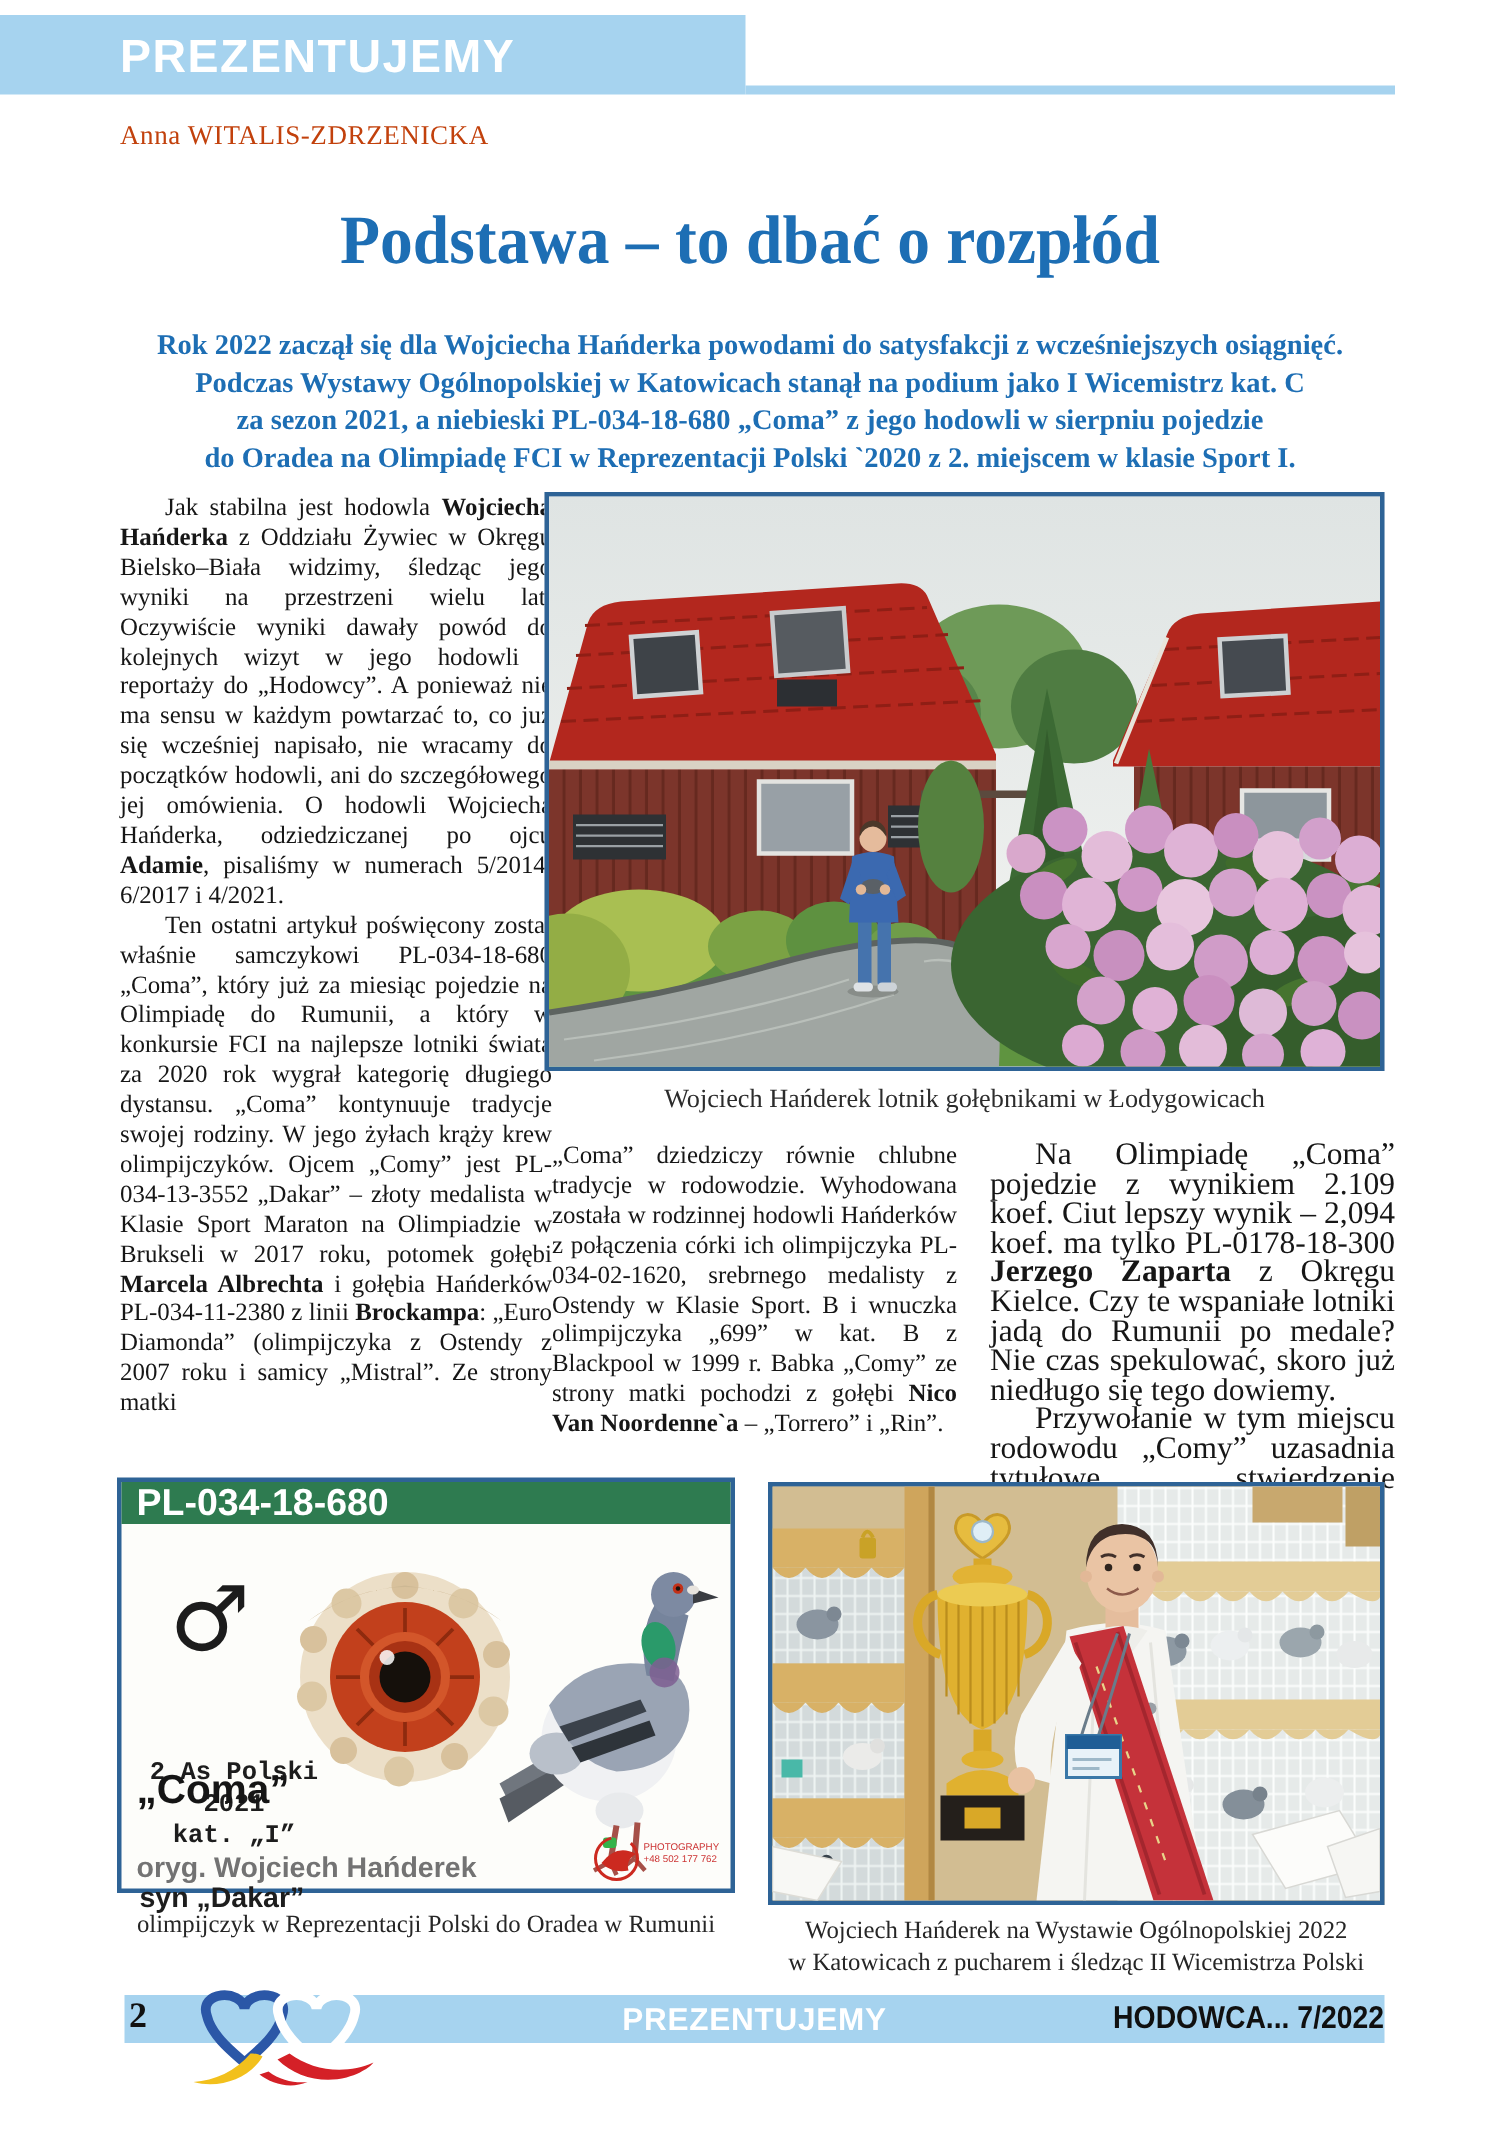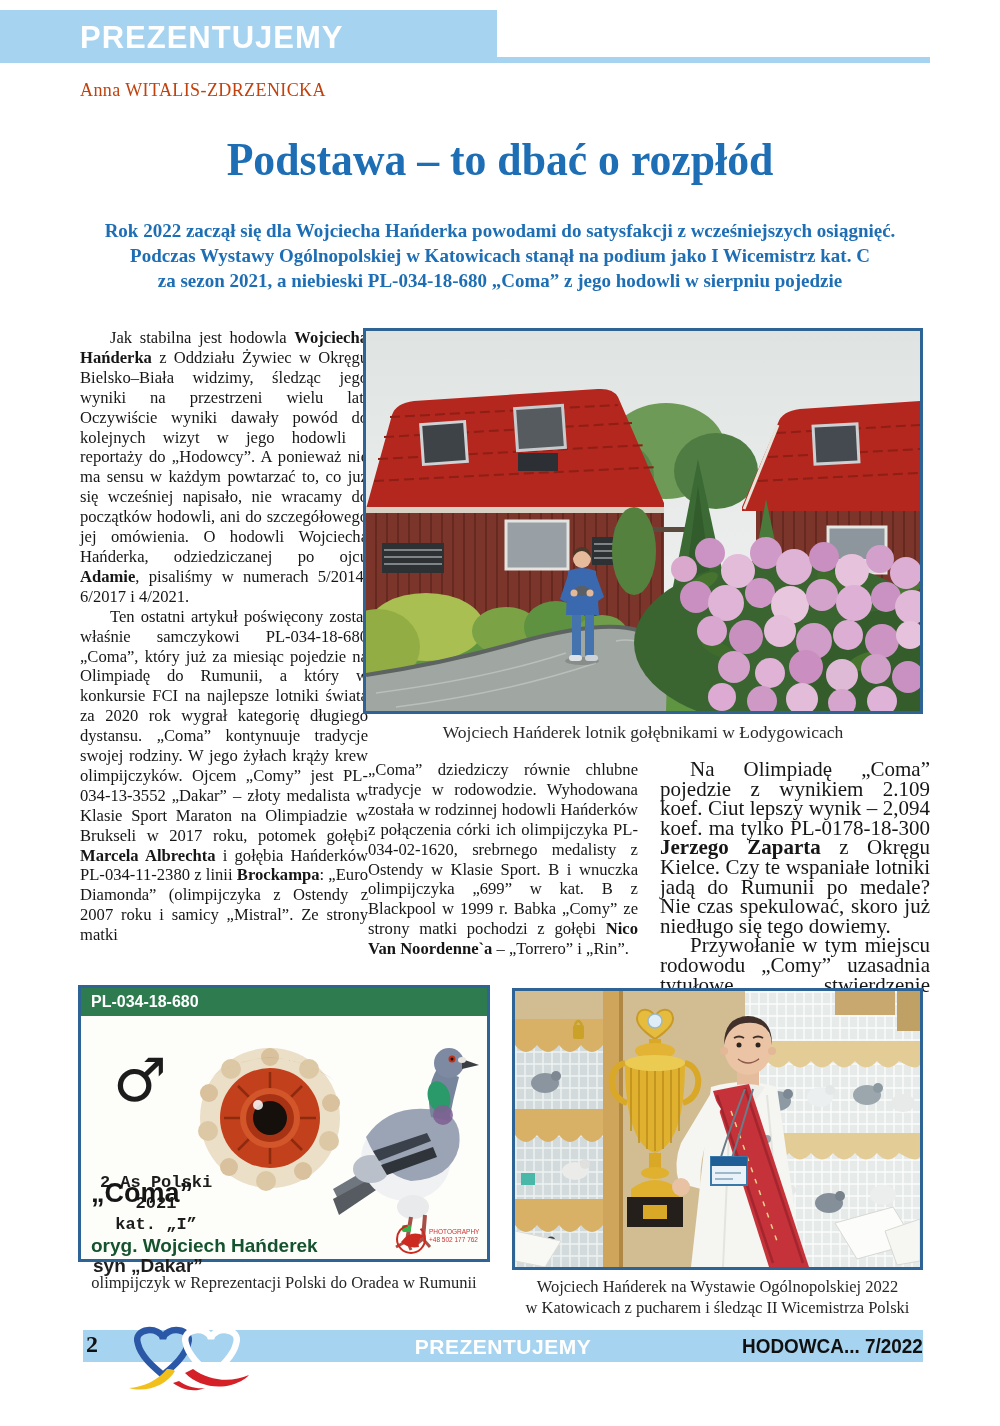--- a/index.html
+++ b/index.html
@@ -30,32 +30,32 @@
   .main-photo{position:absolute;left:363px;top:328px;width:560px;height:386px;
         border:3px solid #2e6396;box-sizing:border-box;background:#e9ecea;}
   .main-photo svg{display:block;width:100%;height:100%;}
   .main-caption{position:absolute;left:363px;top:722px;width:560px;text-align:center;
         font-size:17.5px;color:#2c2c2c;}
 
   
   .pigeon-card{position:absolute;left:78px;top:985px;width:412px;height:277px;
         border:3px solid #2e6396;box-sizing:border-box;background:#fdfdfa;}
   .card-header{height:28px;background:#2e7b50;color:#ffffff;font-family:"Liberation Sans",sans-serif;
-        font-weight:bold;font-size:16px;line-height:28px;padding-left:10px;}
+        font-weight:bold;font-size:25px;line-height:28px;padding-left:10px;}
   .card-art{position:absolute;left:0;top:31px;width:406px;height:239px;}
   .sex-symbol{position:absolute;left:32px;top:62px;font-family:"DejaVu Sans",sans-serif;
         font-size:60px;line-height:60px;color:#1c1c1c;}
   .award-block{position:absolute;left:6px;top:152px;width:138px;text-align:center;
         font-family:Liberation Mono, monospace;font-weight:bold;font-size:17px;line-height:21px;color:#1d1d1d;margin-top:32px;}
   .pigeon-name{position:absolute;left:10px;top:190px;font-family:"Liberation Sans",sans-serif;
         font-weight:bold;font-size:27px;color:#151515;}
   .parent-line{position:absolute;left:12px;top:224px;font-family:"Liberation Sans",sans-serif;
         font-weight:bold;font-size:19px;color:#1d1d1d;margin-top:43px;}
   .origin-line{position:absolute;left:10px;top:247px;font-family:"Liberation Sans",sans-serif;
-        font-weight:bold;font-size:19px;color:#14532d;}
+        font-weight:bold;font-size:19px;color:#737373;}
   .photo-credit{position:absolute;left:348px;top:240px;width:60px;font-family:"Liberation Sans",sans-serif;
         font-size:6.5px;line-height:8px;color:#cc3333;}
   .card-caption{position:absolute;left:62px;top:1272px;width:444px;text-align:center;
         font-size:16.5px;line-height:21px;color:#262626;}
 
   
   .trophy-photo{position:absolute;left:512px;top:988px;width:411px;height:282px;
         border:3px solid #2e6396;box-sizing:border-box;background:#d6c49b;}
   .trophy-photo svg{display:block;width:100%;height:100%;}
   .trophy-caption{position:absolute;left:505px;top:1276px;width:425px;text-align:center;
@@ -79,20 +79,21 @@
   <div class="banner-line"></div>
   <div class="banner-label">PREZENTUJEMY</div>
   <div class="author">Anna WITALIS-ZDRZENICKA</div>
 
   <div class="title">Podstawa – to dbać o rozpłód</div>
 
   <div class="lead">
     <div>Rok 2022 zaczął się dla Wojciecha Hańderka powodami do satysfakcji z wcześniejszych osiągnięć.</div>
     <div>Podczas Wystawy Ogólnopolskiej w Katowicach stanął na podium jako I Wicemistrz kat. C</div>
     <div>za sezon 2021, a niebieski PL-034-18-680 „Coma” z jego hodowli w sierpniu pojedzie</div>
+    <div>do Oradea  na Olimpiadę FCI w Reprezentacji Polski `2020 z 2. miejscem w klasie Sport I.</div>
   </div>
 
   <div class="col-left bodytext">
     <p class="indent"><span>Jak stabilna jest hodowla </span><b>Wojciecha Hańderka</b><span> z Oddziału Żywiec w Okręgu Bielsko–Biała widzimy, śledząc jego wyniki na przestrzeni wielu lat. Oczywiście wyniki dawały powód do kolejnych wizyt w jego hodowli i reportaży do „Hodowcy”. A ponieważ nie ma sensu w każdym powtarzać to, co już się wcześniej napisało, nie wracamy do początków hodowli, ani do szczegółowego jej omówienia. O hodowli Wojciecha Hańderka, odziedziczanej po ojcu </span><b>Adamie</b><span>, pisaliśmy w numerach 5/2014, 6/2017 i 4/2021.</span></p>
     <p class="indent"><span>Ten ostatni artykuł poświęcony został właśnie samczykowi PL-034-18-680 „Coma”, który już za miesiąc pojedzie na Olimpiadę do Rumunii, a który w konkursie FCI na najlepsze lotniki świata za 2020 rok wygrał kategorię długiego dystansu. „Coma” kontynuuje tradycje swojej rodziny. W jego żyłach krąży krew olimpijczyków. Ojcem „Comy” jest PL-034-13-3552 „Dakar” – złoty medalista w Klasie Sport Maraton na Olimpiadzie w Brukseli w 2017 roku, potomek gołębi </span><b>Marcela Albrechta</b><span> i gołębia Hańderków PL-034-11-2380 z linii </span><b>Brockampa</b><span>: „Euro Diamonda” (olimpijczyka z Ostendy z 2007 roku i samicy „Mistral”. Ze strony matki</span></p>
   </div>
 
   <div class="main-photo">
     <svg viewBox="0 0 554 380" preserveAspectRatio="none">
       <defs>

